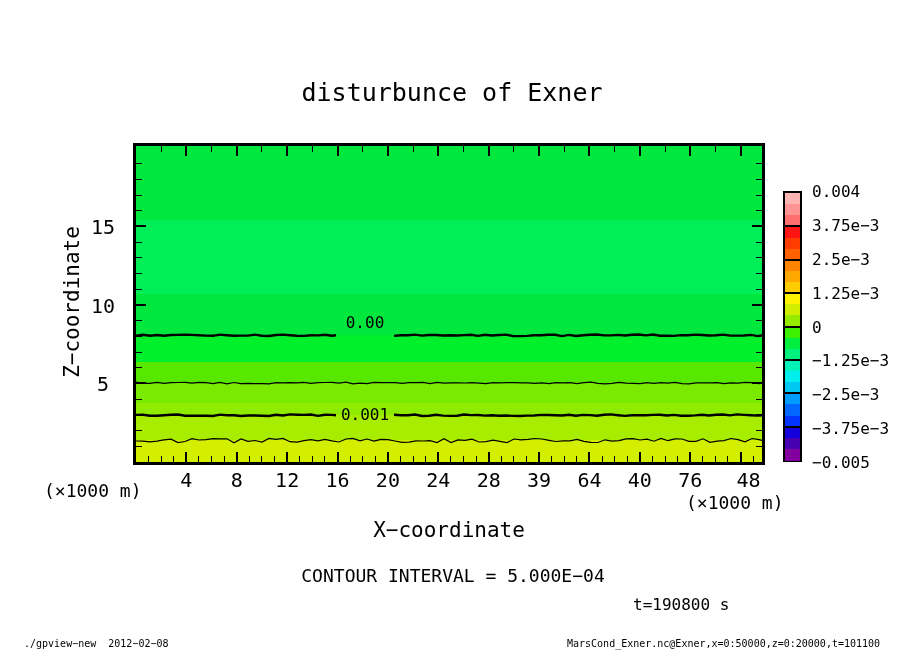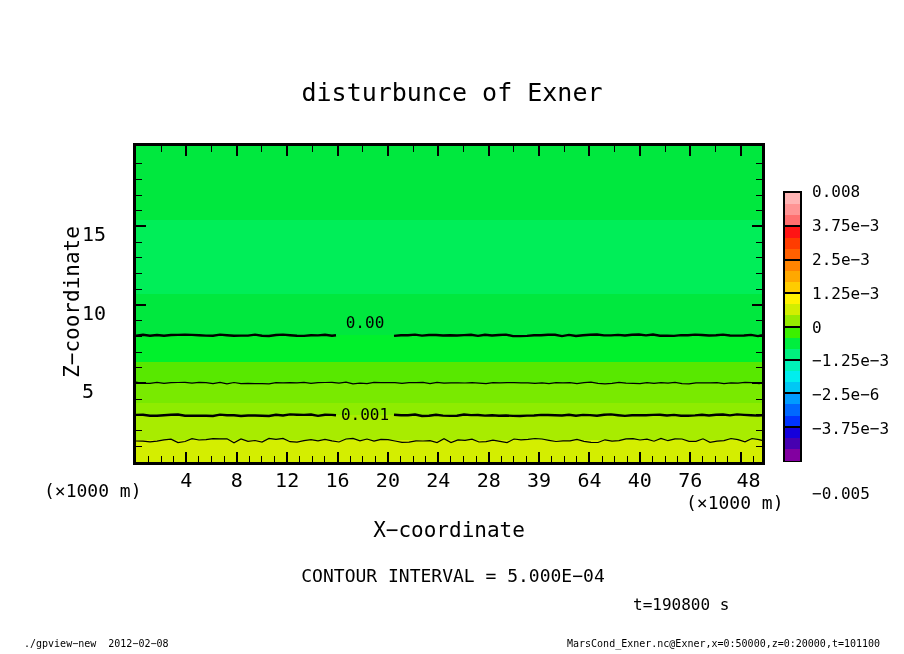--- a/index.html
+++ b/index.html
@@ -18,21 +18,21 @@
   #time-label{left:633px;top:595px;font-size:16px;white-space:pre;}
   #footer-left{left:24px;top:638px;font-size:10px;white-space:pre;}
   #footer-right{left:567px;top:638px;font-size:10px;white-space:pre;}
   #plot-box{left:133px;top:143px;width:632px;height:322px;border:3px solid #000;box-sizing:border-box;}
   #plot-inner{position:absolute;left:0;top:0;width:626px;height:316px;overflow:hidden;}
   #contour-svg{position:absolute;left:0;top:0;}
   #colorbar{left:783px;top:191px;width:19px;height:271px;border:2px solid #000;box-sizing:border-box;}
   .band{position:absolute;left:0;width:626px;}
   .tick{position:absolute;background:#000;}
   .xticklabel{position:absolute;width:40px;text-align:center;font-size:20px;}
-  .yticklabel{position:absolute;width:42px;text-align:left;font-size:20px;margin-top:7px;}
+  .yticklabel{position:absolute;width:42px;text-align:center;font-size:20px;}
   .cblabel{position:absolute;left:812px;font-size:16px;white-space:pre;}
   .cbcell{position:absolute;left:0;width:15px;}
   .cbsep{position:absolute;left:0;width:15px;height:2px;background:#000;}
   .contour-label{position:absolute;text-align:center;font-size:16px;line-height:18px;}
 </style>
 </head>
 <body>
 
 <div class="abs" id="figure-title">disturbunce of Exner</div>
 
@@ -224,21 +224,21 @@
 <div class="xticklabel abs" style="left: 418.294px; top: 468px;">24</div>
 <div class="xticklabel abs" style="left: 468.676px; top: 468px;">28</div>
 <div class="xticklabel abs" style="left: 519.058px; top: 468px;">39</div>
 <div class="xticklabel abs" style="left: 569.441px; top: 468px;">64</div>
 <div class="xticklabel abs" style="left: 619.823px; top: 468px;">40</div>
 <div class="xticklabel abs" style="left: 670.205px; top: 468px;">76</div>
 <div class="xticklabel abs" style="left: 720.588px; top: 468px; text-align: right;">48</div>
 <div class="yticklabel abs" style="left: 82px; top: 372.491px;">5</div>
 <div class="yticklabel abs" style="left: 82px; top: 293.981px;">10</div>
 <div class="yticklabel abs" style="left: 82px; top: 215.472px;">15</div>
-<div class="cblabel abs" style="top: 182px;">0.008</div>
+<div class="cblabel abs" style="top: 182px;">0.004</div>
 <div class="cblabel abs" style="top: 215.875px;">3.75e−3</div>
 <div class="cblabel abs" style="top: 249.75px;">2.5e−3</div>
 <div class="cblabel abs" style="top: 283.625px;">1.25e−3</div>
 <div class="cblabel abs" style="top: 317.5px;">0</div>
 <div class="cblabel abs" style="top: 351.375px;">−1.25e−3</div>
-<div class="cblabel abs" style="top: 385.25px;">−2.5e−6</div>
+<div class="cblabel abs" style="top: 385.25px;">−2.5e−3</div>
 <div class="cblabel abs" style="top: 419.125px;">−3.75e−3</div>
-<div class="cblabel abs" style="top: 453px; margin-top: 31px;">−0.005</div>
+<div class="cblabel abs" style="top: 453px;">−0.005</div>
 
 </body></html>

